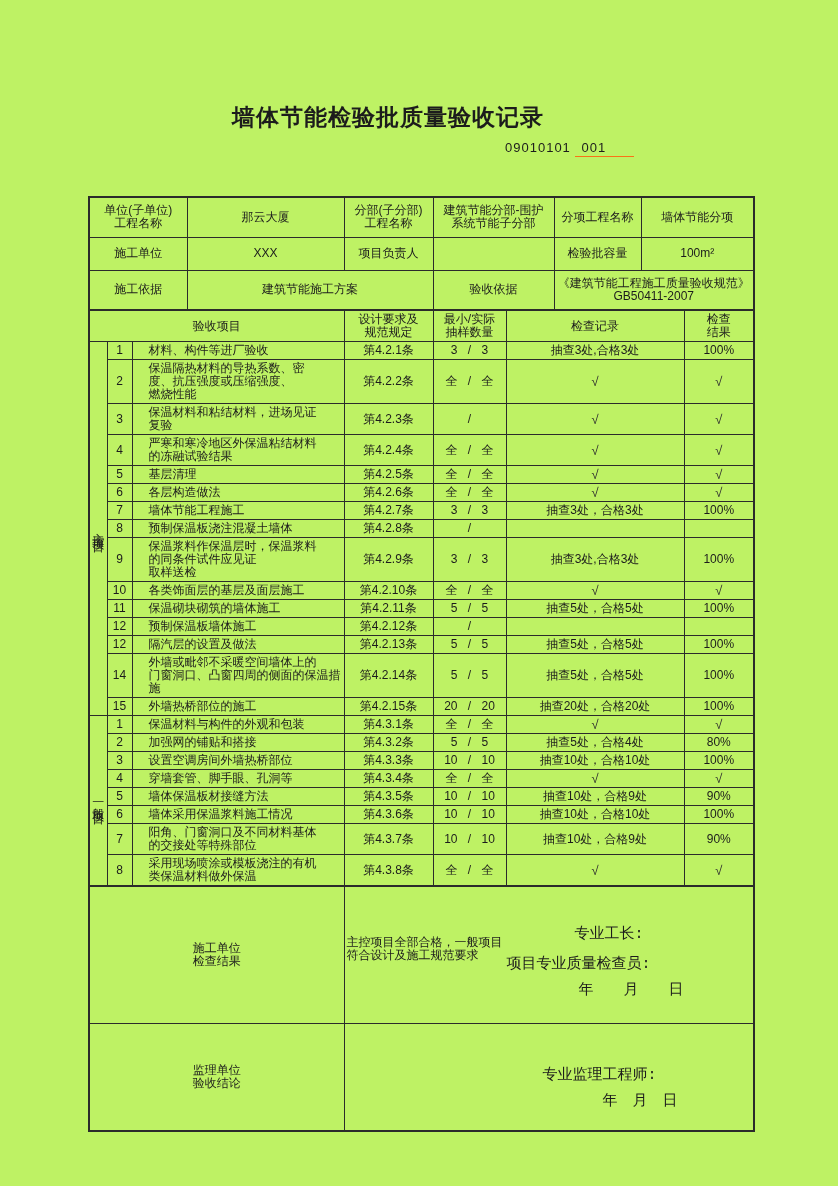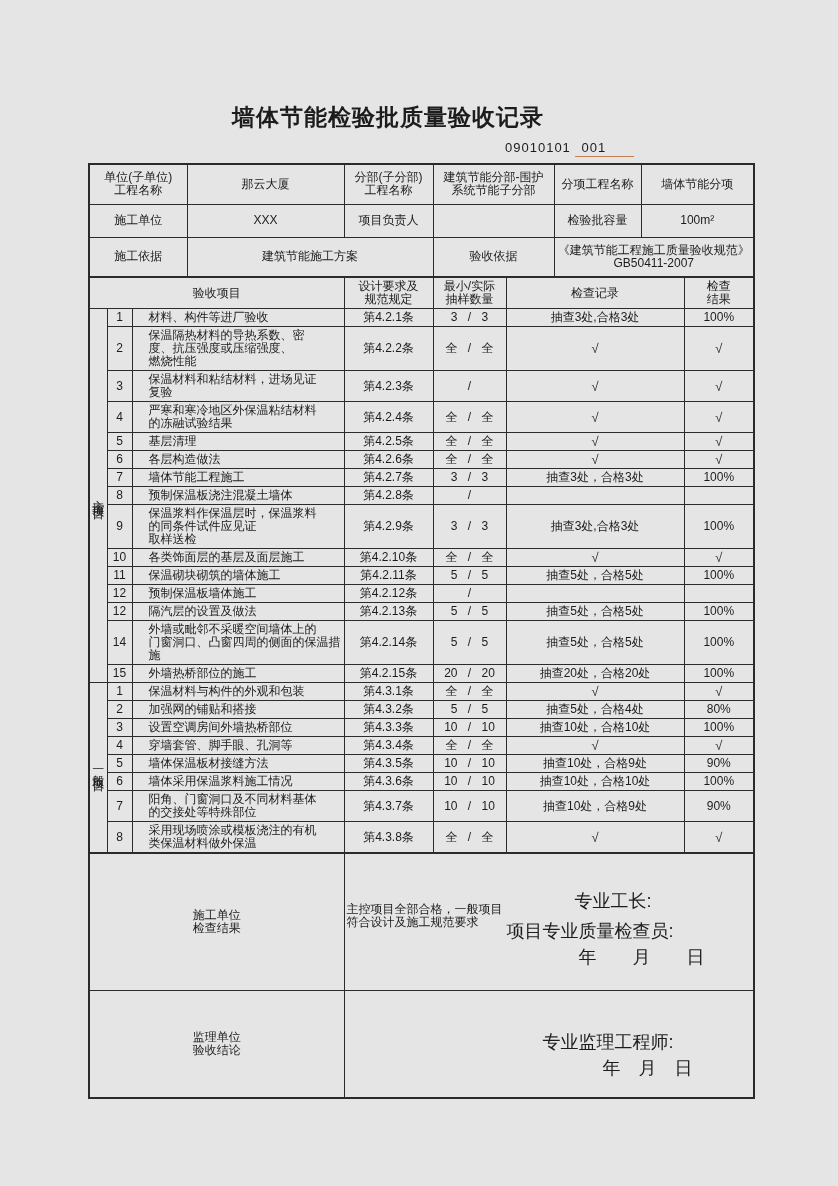--- a/index.html
+++ b/index.html
@@ -1,46 +1,46 @@
 <!DOCTYPE html>
 <html><head>
 <meta charset="utf-8">
 <style>
   html,body { margin:0; padding:0; }
   .page {
-    position:relative; width:838px; height:1186px; background:#e5e5e5;
+    position:relative; width:838px; height:1186px; background:#bef264;
     font-family:"Liberation Sans","DejaVu Sans",sans-serif; color:#1c1c1c;
   }
   .title {
     position:absolute; top:102px; left:88px; width:600px;
     text-align:center; font-size:23px; font-weight:bold; letter-spacing:1px;
   }
   .serial { position:absolute; top:140px; left:505px; font-size:13px; letter-spacing:1px; }
   .serial-no { border-bottom:1px solid #f97316; padding:0 28px 1px 6px; }
   .doc { position:absolute; left:88px; top:163px; width:665px; }
   table { border-collapse:collapse; table-layout:fixed; width:665px; }
   table + table { margin-top:-2px; }
-  table { border:2px solid #2b2b2b; }
+  table { border:2px solid #2b2b2b;margin-top:33px; }
   td {
     border:1px solid #2b2b2b; font-size:12px; line-height:13px;
     text-align:center; vertical-align:middle; padding:2px 2px;
     white-space:pre-line; word-break:break-all;
   }
   .r-h40 { height:40px; } .r-h33 { height:33px; } .r-h42 { height:42px; } .r-h30 { height:30px; }
   .item { text-align:left; padding-left:16px; }
   .vlabel { padding:0; }
   .vtext {
     writing-mode:vertical-rl; text-orientation:upright; margin:0 auto;
     letter-spacing:3px; font-size:12px; line-height:16px;
   }
   .check { color:#2e2e2e; font-size:13px; }
   .sample { word-spacing:7px; }
   .footer-label { font-size:12px; }
   .sigcell { position:relative; padding:0; }
-  .sig { position:absolute; font-size:18px; white-space:pre; }
+  .sig { position:absolute; font-size:15px; white-space:pre;font-family:Liberation Mono, monospace; }
   .concl { position:absolute; font-size:12px; text-align:left; white-space:pre-line; }
 </style>
 </head>
 <body>
 
 <div class="page">
 
   <div class="title">墙体节能检验批质量验收记录</div>
 
   <div class="serial">

